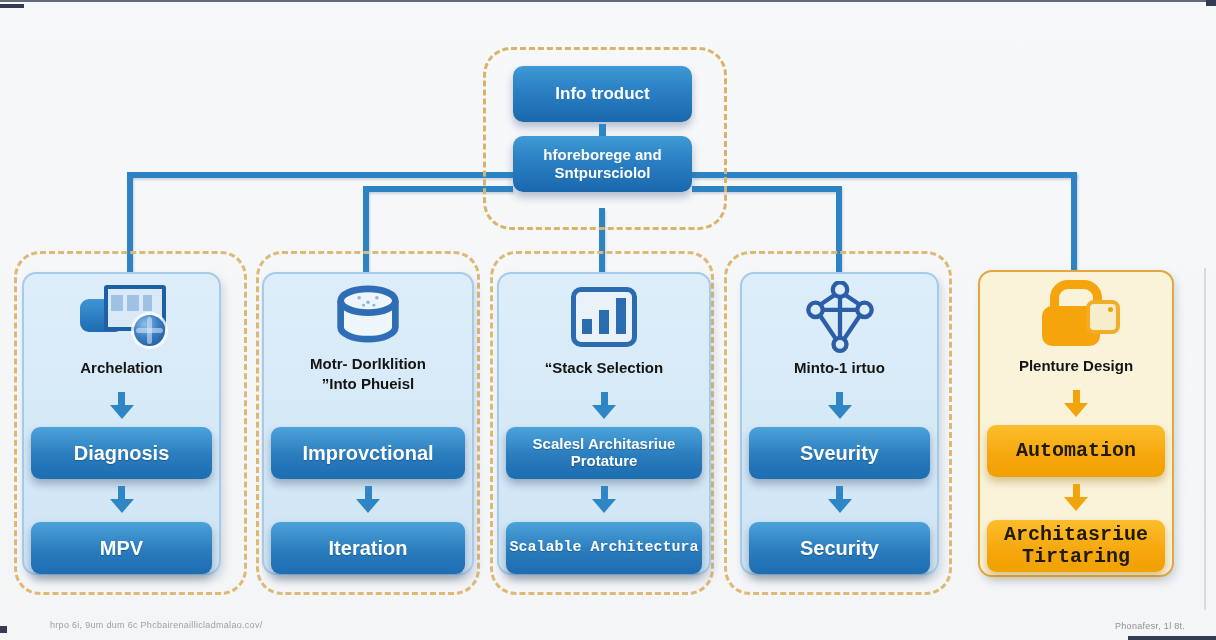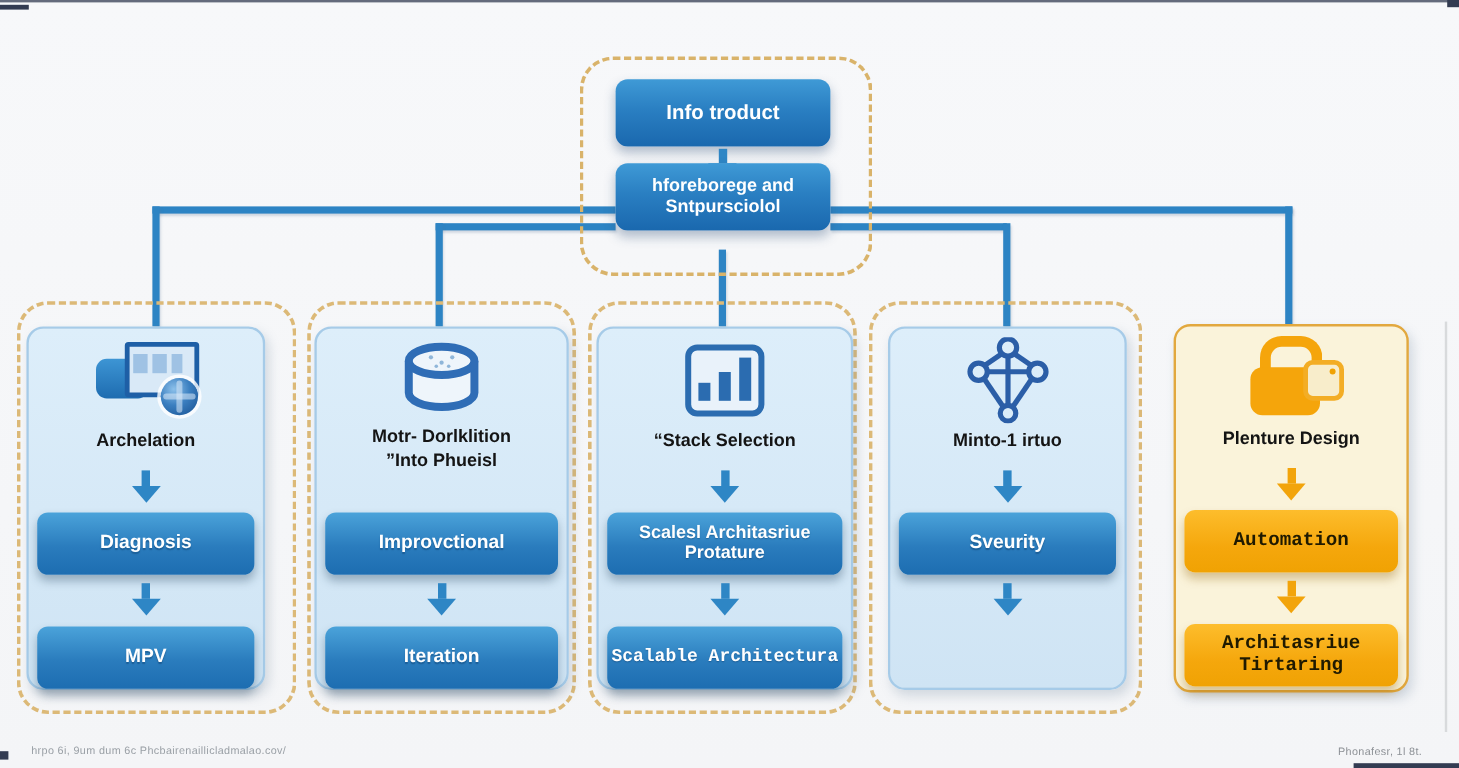--- a/index.html
+++ b/index.html
@@ -44,21 +44,21 @@
 
   .icon-area{position:absolute;left:0;right:0;top:8px;height:70px;
              display:flex;align-items:center;justify-content:center;}
   .col-title{position:absolute;left:2px;right:2px;top:84px;font-size:15px;font-weight:bold;
              color:#141414;text-align:center;white-space:pre-line;line-height:1.3;}
   .col-title.two{top:80px;}
   .arrow.a1{top:118px;}
   .arrow.a2{top:212px;}
   .step{position:absolute;left:7px;right:7px;height:52px;border-radius:9px;
         display:flex;align-items:center;justify-content:center;text-align:center;
-        font-size:16px;font-weight:bold;color:#fff;white-space:pre-line;line-height:1.12;
+        font-size:20px;font-weight:bold;color:#fff;white-space:pre-line;line-height:1.12;
         background:linear-gradient(180deg,#4ba3da 0%,#2a7cbd 55%,#1d6db1 100%);
         box-shadow:0 5px 8px rgba(30,60,90,.35);text-shadow:0 1px 1px rgba(0,40,80,.35);}
   .step.s1{top:153px;}
   .step.s2{top:248px;}
   .step.orange{background:linear-gradient(180deg,#fdbd2c 0%,#f5a70c 60%,#f0a203 100%);
                color:#201a00;text-shadow:none;box-shadow:0 5px 8px rgba(150,100,10,.35);font-family:Liberation Mono, monospace;}
 
   
   .ic1{position:relative;width:92px;height:64px;}
   .ic1 .bubble{position:absolute;left:4px;top:14px;width:44px;height:33px;border-radius:9px;
@@ -222,20 +222,21 @@
     <div class="col-title">Minto-1 irtuo</div>
     <div class="arrow a1">
         <i class="shaft"></i>
         <i class="head"></i>
       </div>
     <div class="step s1">Sveurity</div>
     <div class="arrow a2">
         <i class="shaft"></i>
         <i class="head"></i>
       </div>
+    <div class="step s2">Security</div>
   </section>
 
   <section class="panel orange" style="left:978px;width:192px;">
     <div class="icon-area">
       <div class="ic5">
           <i class="shackle"></i>
           <i class="body"></i>
           <i class="badge"></i>
         </div>
     </div>
@@ -246,16 +247,16 @@
       </div>
     <div class="step s1 orange">Automation</div>
     <div class="arrow a2 orange">
         <i class="shaft"></i>
         <i class="head"></i>
       </div>
     <div class="step s2 orange">Architasriue
 Tirtaring</div>
   </section>
 
-  <div class="footer-note" style="left:9px;top:620px;padding-left:17px;">hrpo 6i, 9um dum 6c Phcbairenaillicladmalao.cov/</div>
+  <div class="footer-note" style="left:33px;top:620px;padding-left:17px;">hrpo 6i, 9um dum 6c Phcbairenaillicladmalao.cov/</div>
   <div class="footer-note" style="left:1115px;top:621px;color:#8d9196;">Phonafesr, 1l 8t.</div>
 
 </div>
 
 </body></html>

